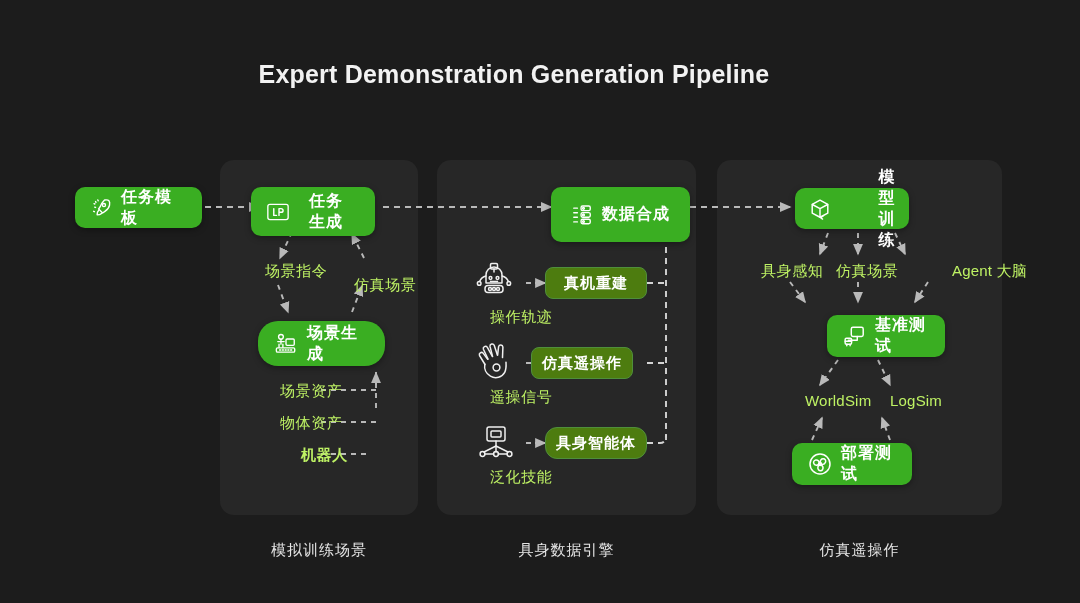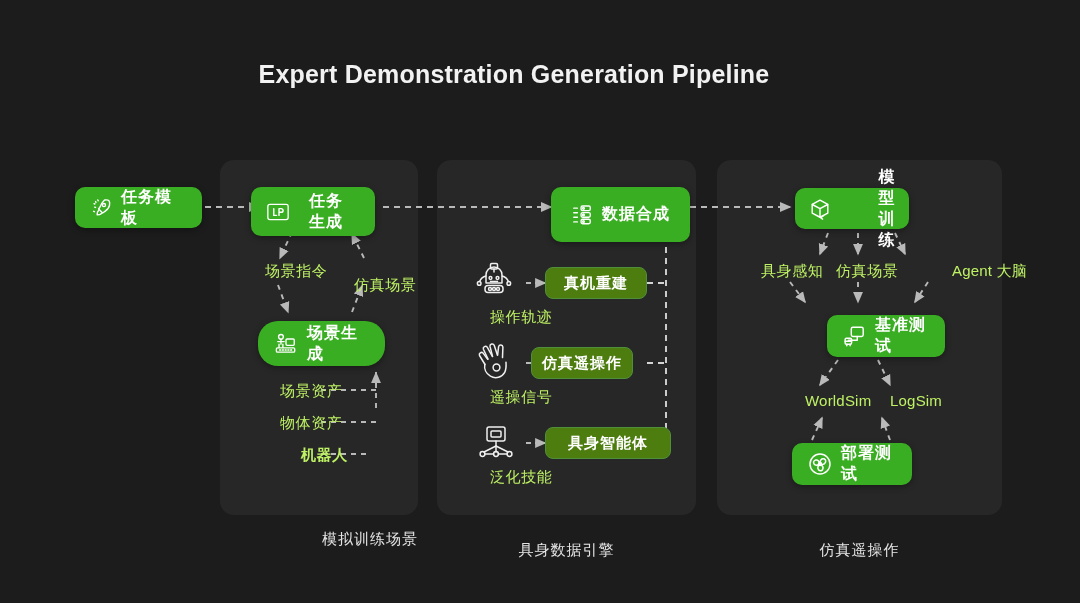--- a/index.html
+++ b/index.html
@@ -187,21 +187,21 @@
         <path d="M6 18.5h1.2M9 18.5h1.2M12 18.5h1.2M15 18.5h1.2M18 18.5h1.2"></path>
       </svg>
     </span>
     <span>场景生成</span>
   </div>
 
   <div class="lbl" style="left:256px; top:382px;">场景资产</div>
   <div class="lbl" style="left:256px; top:414px;">物体资产</div>
   <div class="lbl" style="left:277px; top:446px;font-weight:bold;">机器人</div>
 
-  <div class="panel-caption" style="left:220px; top:530px; width:198px;text-align:right;">模拟训练场景</div>
+  <div class="panel-caption" style="left:220px; top:541px; width:198px;">模拟训练场景</div>
 
   <div class="pill" style="left:551px; top:187px; width:139px; height:55px;">
     <span class="ico">
       <svg width="22" height="22" viewBox="0 0 24 24" fill="none" stroke="#ffffff" stroke-width="1.5" stroke-linecap="round">
         <path d="M3 4.5h4M3 9.5h4M3 14.5h4M3 19.5h4"></path>
         <rect x="11" y="2.2" width="10" height="5" rx="1.6"></rect>
         <rect x="11" y="9.4" width="10" height="5" rx="1.6"></rect>
         <rect x="11" y="16.6" width="10" height="5" rx="1.6"></rect>
         <circle cx="13.6" cy="4.7" r="1"></circle>
         <circle cx="13.6" cy="11.9" r="1"></circle>
@@ -255,21 +255,21 @@
       <path d="M20 17v5"></path>
       <path d="M20 22 L8 28M20 22 L32 28"></path>
       <path d="M20 22 L20 28"></path>
       <circle cx="6.5" cy="30" r="2.4"></circle>
       <circle cx="20" cy="30" r="2.4"></circle>
       <circle cx="33.5" cy="30" r="2.4"></circle>
       <path d="M9 30h8.6M22.4 30H31"></path>
     </svg>
   </div>
   <div class="lbl" style="left:466px; top:468px;">泛化技能</div>
-  <div class="obox" style="left:545px; top:427px; width:126px; height:32px;">
+  <div class="obox" style="left:545px; top:427px; width:102px; height:32px;border-radius:12px;">
     <span>具身智能体</span>
   </div>
 
   <div class="panel-caption" style="left:437px; top:541px; width:259px;">具身数据引擎</div>
 
   <div class="pill" style="left:795px; top:188px; width:114px; height:41px;gap:48px;">
     <span class="ico">
       <svg width="22" height="22" viewBox="0 0 24 24" fill="none" stroke="#ffffff" stroke-width="1.6" stroke-linecap="round" stroke-linejoin="round">
         <path d="M12 2.4 20.5 7v9.4L12 21 3.5 16.4V7z"></path>
         <path d="M3.7 7.1 12 11.6l8.3-4.5M12 11.6V21"></path>

